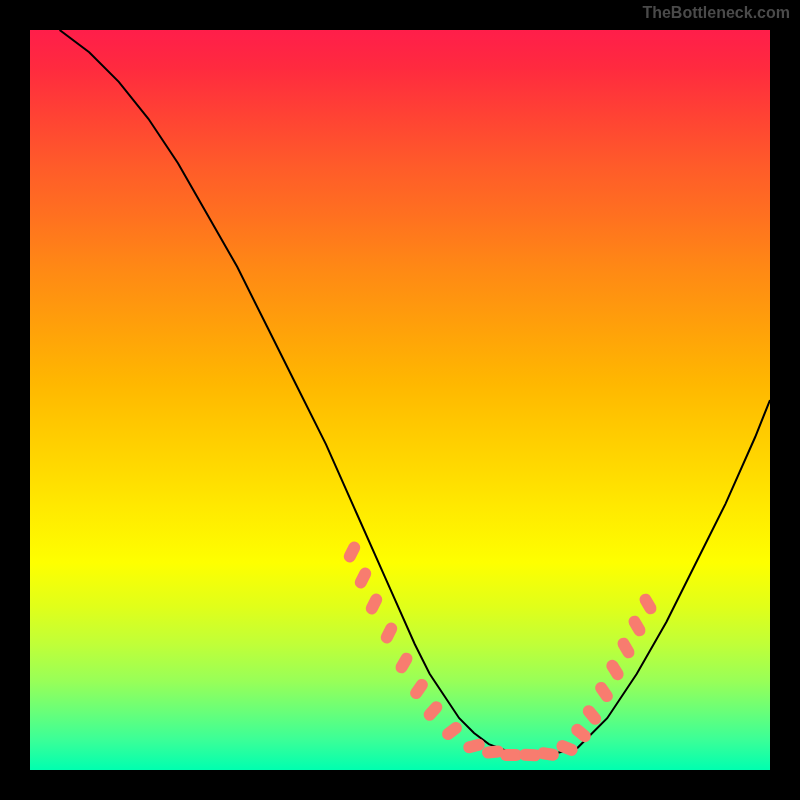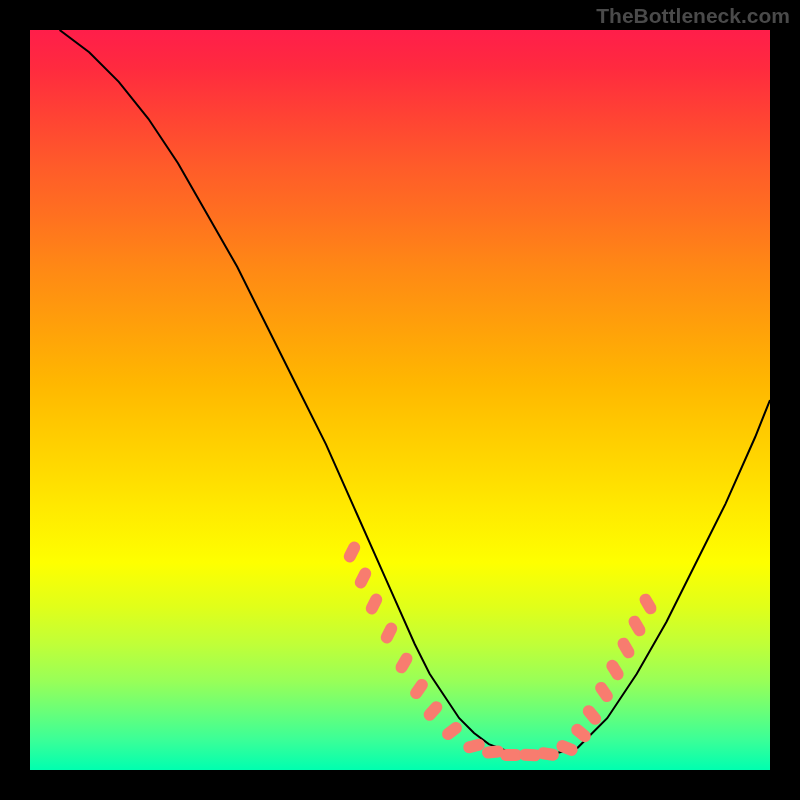--- a/index.html
+++ b/index.html
@@ -9,21 +9,21 @@
     background: #000;
     position: relative;
     overflow: hidden;
     font-family: Arial, sans-serif;
   }
   .watermark {
     position: absolute;
     top: 4px;
     right: 10px;
     color: #4a4a4a;
-    font-size: 21px;
+    font-size: 16px;
     font-weight: bold;
     z-index: 10;
   }
   .plot-area {
     position: absolute;
     left: 30px;
     top: 30px;
     width: 740px;
     height: 740px;
     overflow: hidden;

